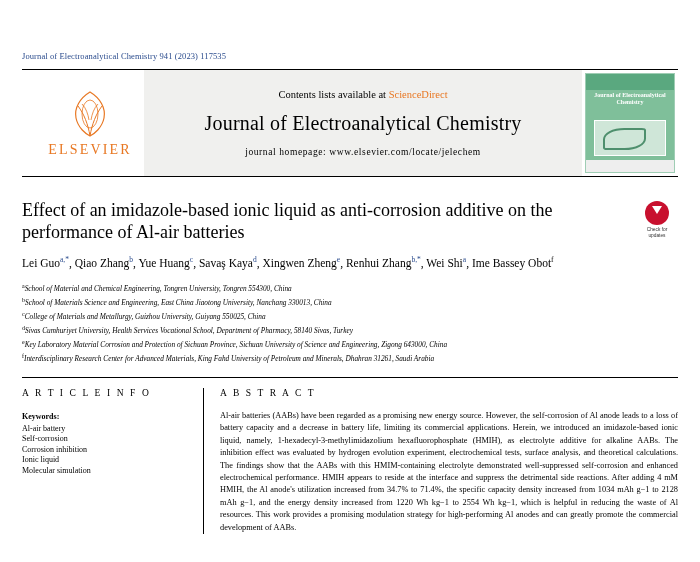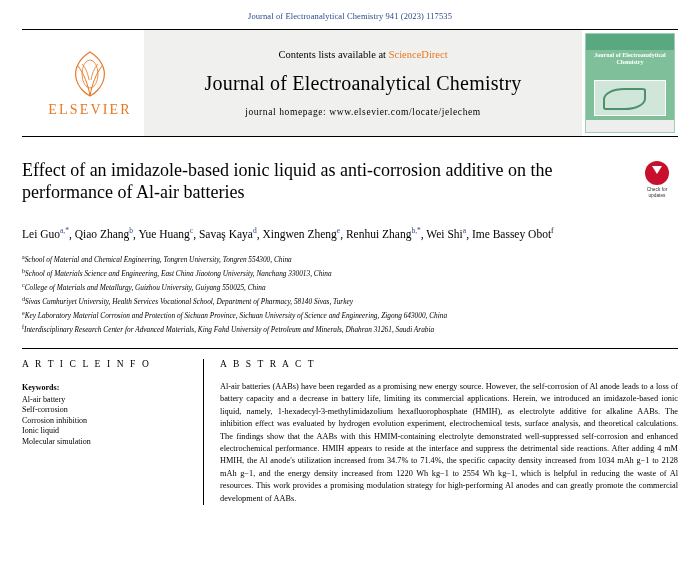--- a/index.html
+++ b/index.html
@@ -17,26 +17,26 @@
   .page {
     position: relative;
     width: 700px;
     height: 562px;
     box-sizing: border-box;
     padding: 0 22px;
   }
 
   
   .running-head {
-    text-align: center;
     font-size: 8.5px;
     color: #2a4b8d;
     padding-top: 11px;
     padding-bottom: 8px;
     letter-spacing: 0.1px;
+    margin-top: 40px;
   }
 
   
   .masthead {
     display: flex;
     border-top: 1px solid #000;
     border-bottom: 1px solid #000;
     height: 108px;
     box-sizing: border-box;
   }
@@ -189,21 +189,21 @@
     font-family: "Liberation Sans", sans-serif;
     font-size: 4.8px;
     line-height: 6px;
     color: #333;
     margin-top: 2px;
   }
 
   
   .authors {
     font-size: 11.5px;
-    margin-top: 20px;
+    margin-top: 9px;
     line-height: 16px;
   }
   .authors sup {
     font-size: 7.5px;
     vertical-align: super;
   }
   .aff-link {
     color: #2a4b8d;
   }
 

